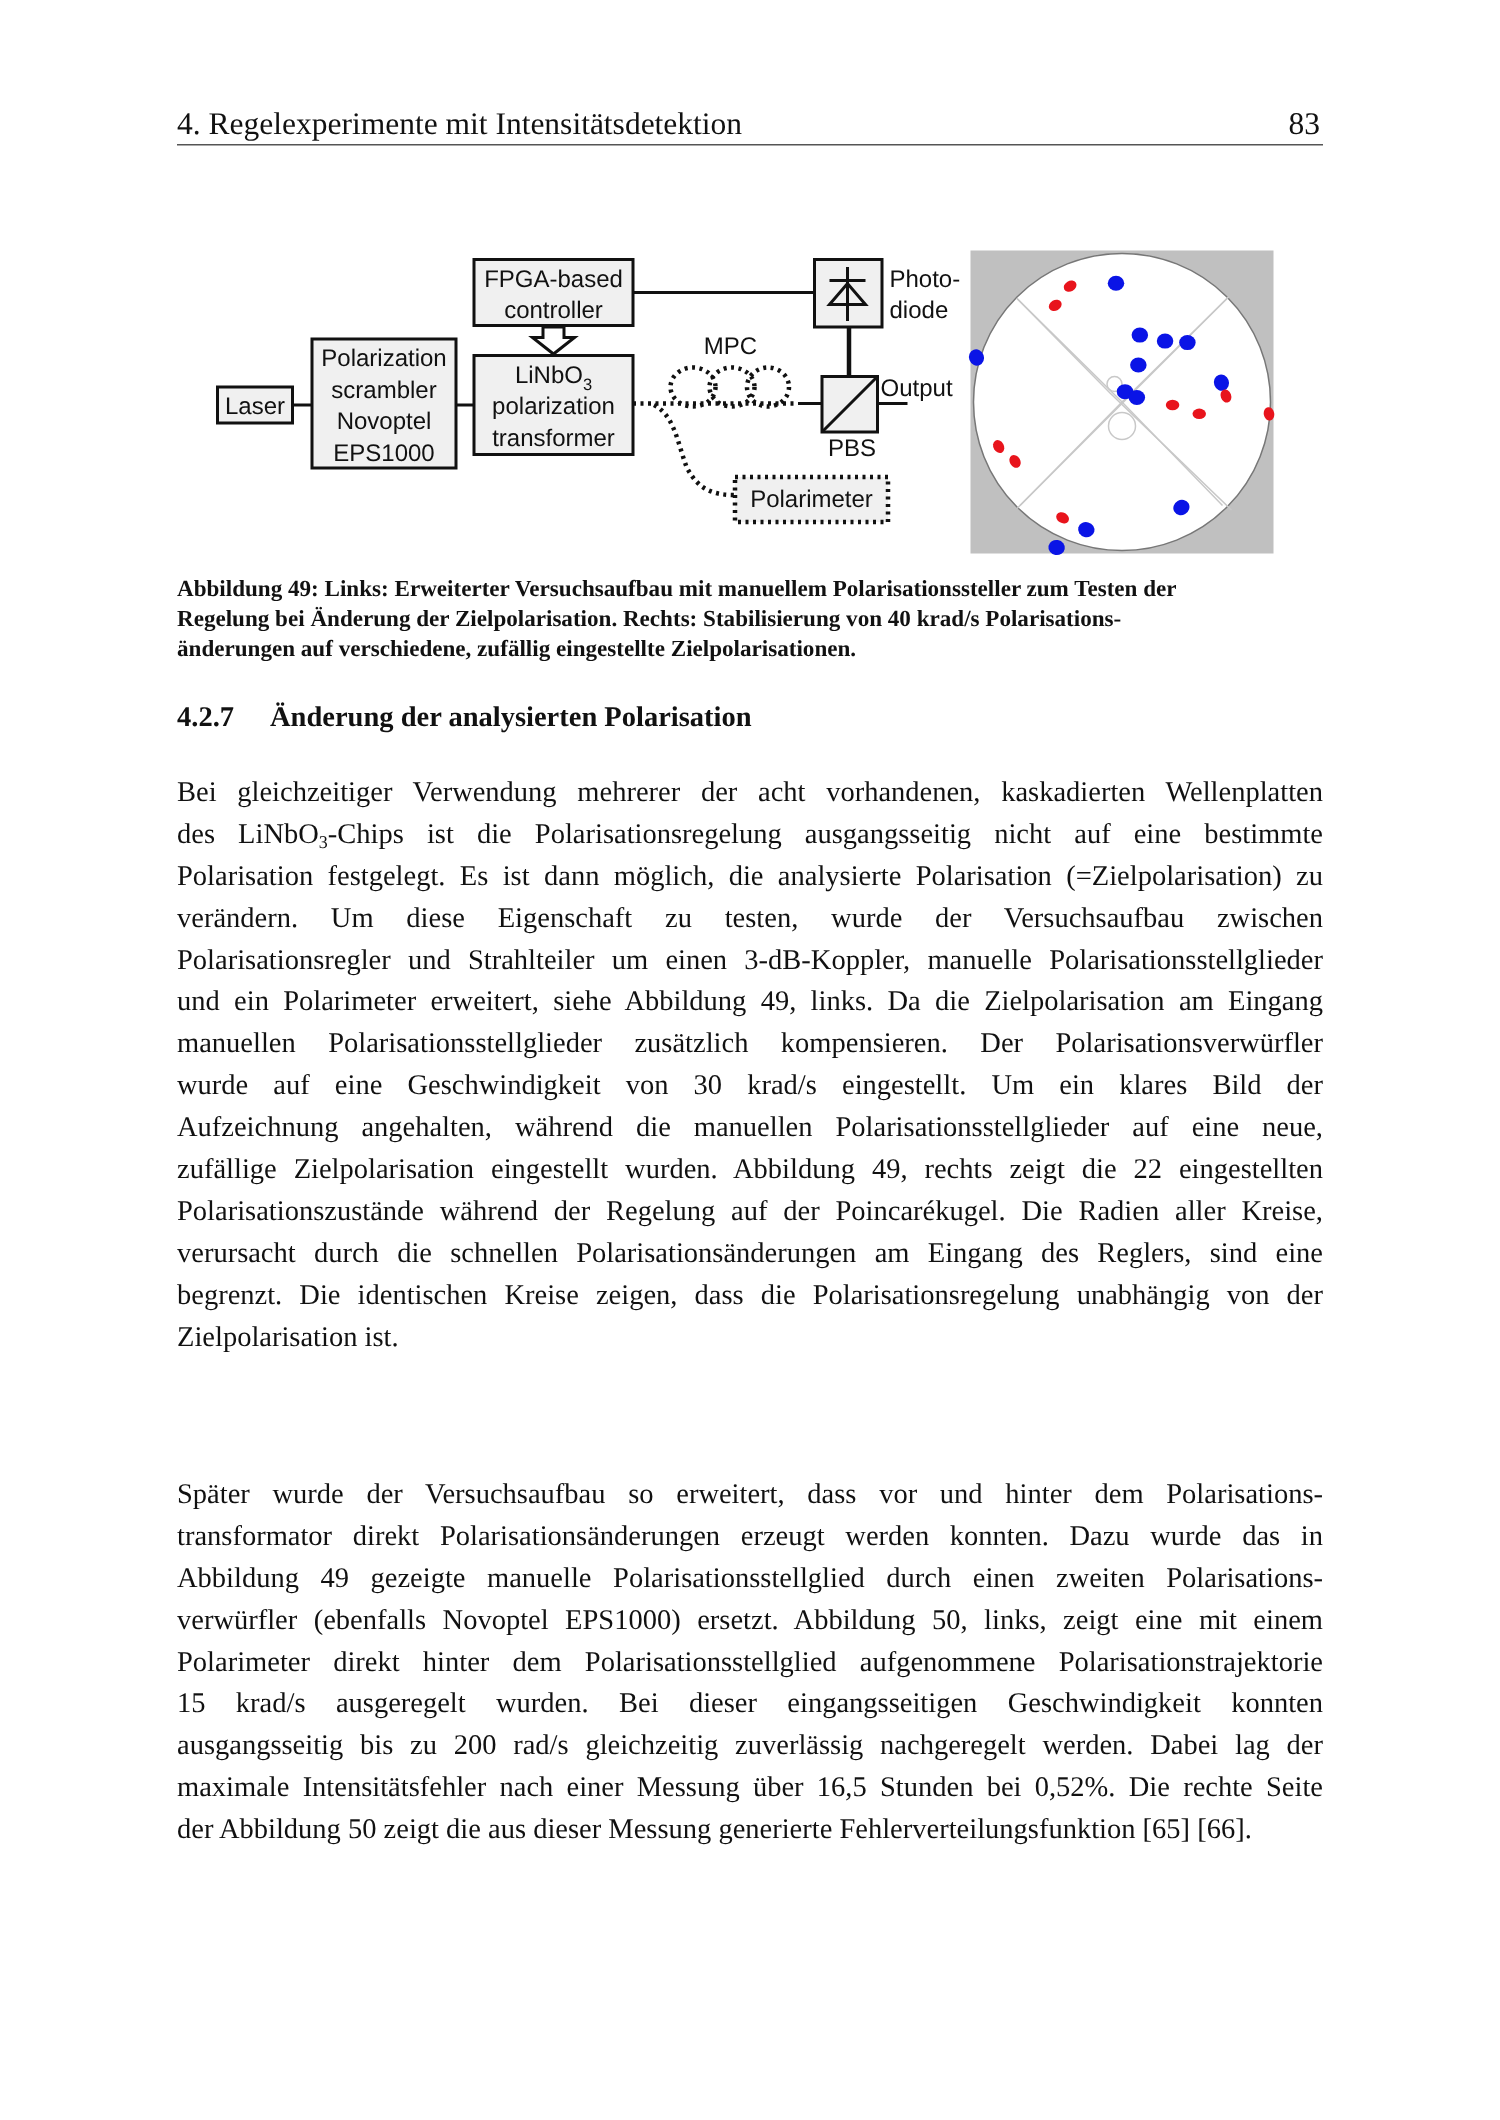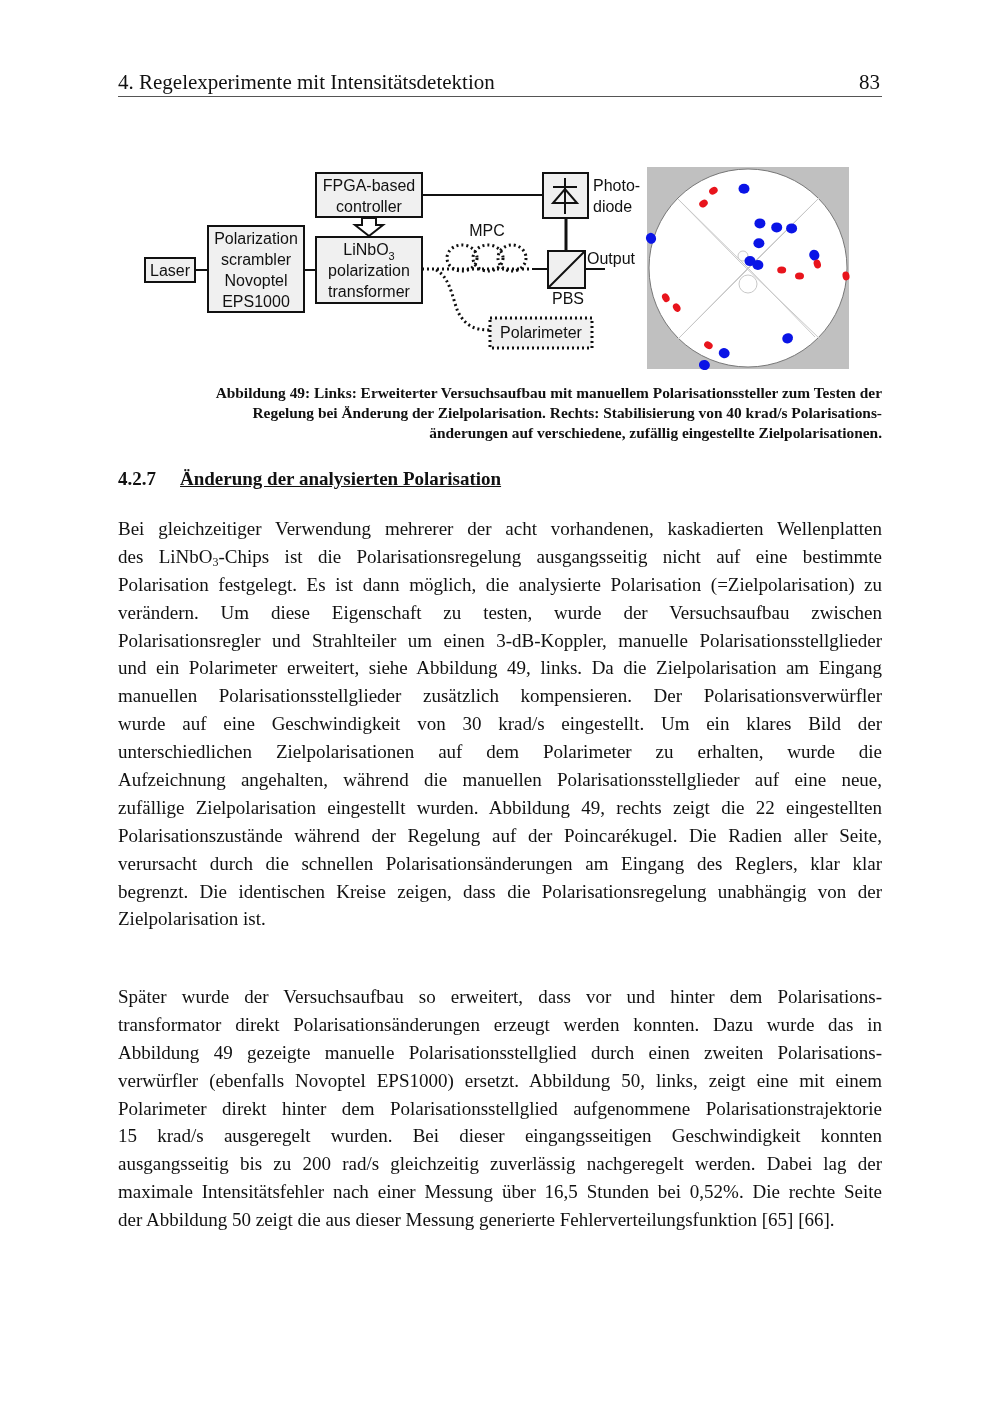--- a/index.html
+++ b/index.html
@@ -8,23 +8,23 @@
   .header { position: absolute; left: 118px; top: 68px; width: 764px; height: 28px;
             border-bottom: 1px solid #555; font-size: 21px; }
   .header .title { position: absolute; left: 0; top: 2px; }
   .header .page { position: absolute; right: 2px; top: 2px; }
 
   .figure { position: absolute; left: 140px; top: 162px; width: 720px; height: 212px; }
   .figure svg { position: absolute; left: 0; top: 0; }
   .diag-text { font-family: "Liberation Sans", "DejaVu Sans", sans-serif; font-size: 16px; fill: #111; }
 
   .caption { position: absolute; left: 118px; top: 383px; width: 764px;
-             text-align: right; font-weight: bold; font-size: 15.4px; line-height: 20px; }
+             text-align: left; font-weight: bold; font-size: 15.4px; line-height: 20px; }
 
-  .section-heading { position: absolute; left: 118px; top: 468px; font-weight: bold; font-size: 19px; text-decoration: underline; }
+  .section-heading { position: absolute; left: 118px; top: 468px; font-weight: bold; font-size: 19px; }
   .section-heading .num { display: inline-block; width: 62px; }
 
   .para { position: absolute; left: 118px; width: 764px; font-size: 19px; line-height: 27.9px;
           text-align: justify; }
   .para .line { display: block; text-align: justify; text-align-last: justify; white-space: nowrap; height: 27.9px; }
   .para .line.last { text-align-last: left; }
   .p1 { top: 515px; }
   .p2 { top: 958px; margin-top: 25px; }
   sub { font-size: 12px; vertical-align: -3px; line-height: 0; }
 </style>
@@ -143,25 +143,24 @@
 <div class="para p1">
   <span class="line">Bei gleichzeitiger Verwendung mehrerer der acht vorhandenen, kaskadierten Wellenplatten</span>
   <span class="line"><span>des LiNbO</span><sub>3</sub><span>-Chips ist die Polarisationsregelung ausgangsseitig nicht auf eine bestimmte</span></span>
   <div id="p1-rest">
       <span class="line">Polarisation festgelegt. Es ist dann möglich, die analysierte Polarisation (=Zielpolarisation) zu</span>
       <span class="line">verändern. Um diese Eigenschaft zu testen, wurde der Versuchsaufbau zwischen</span>
       <span class="line">Polarisationsregler und Strahlteiler um einen 3-dB-Koppler, manuelle Polarisationsstellglieder</span>
       <span class="line">und ein Polarimeter erweitert, siehe Abbildung 49, links. Da die Zielpolarisation am Eingang</span>
       <span class="line">manuellen Polarisationsstellglieder zusätzlich kompensieren. Der Polarisationsverwürfler</span>
       <span class="line">wurde auf eine Geschwindigkeit von 30 krad/s eingestellt. Um ein klares Bild der</span>
-      <span class="line">unterschiedlichen Zielpolarisationen auf dem Polarimeter zu erhalten, wurde die</span>
       <span class="line">Aufzeichnung angehalten, während die manuellen Polarisationsstellglieder auf eine neue,</span>
       <span class="line">zufällige Zielpolarisation eingestellt wurden. Abbildung 49, rechts zeigt die 22 eingestellten</span>
-      <span class="line">Polarisationszustände während der Regelung auf der Poincarékugel. Die Radien aller Seite,</span>
-      <span class="line">verursacht durch die schnellen Polarisationsänderungen am Eingang des Reglers, klar klar</span>
+      <span class="line">Polarisationszustände während der Regelung auf der Poincarékugel. Die Radien aller Kreise,</span>
+      <span class="line">verursacht durch die schnellen Polarisationsänderungen am Eingang des Reglers, sind eine</span>
       <span class="line">begrenzt. Die identischen Kreise zeigen, dass die Polarisationsregelung unabhängig von der</span>
       <span class="line last">Zielpolarisation ist.</span>
     </div>
 </div>
 
 <div class="para p2" id="p2">
     <span class="line">Später wurde der Versuchsaufbau so erweitert, dass vor und hinter dem Polarisations-</span>
     <span class="line">transformator direkt Polarisationsänderungen erzeugt werden konnten. Dazu wurde das in</span>
     <span class="line">Abbildung 49 gezeigte manuelle Polarisationsstellglied durch einen zweiten Polarisations-</span>
     <span class="line">verwürfler (ebenfalls Novoptel EPS1000) ersetzt. Abbildung 50, links, zeigt eine mit einem</span>

